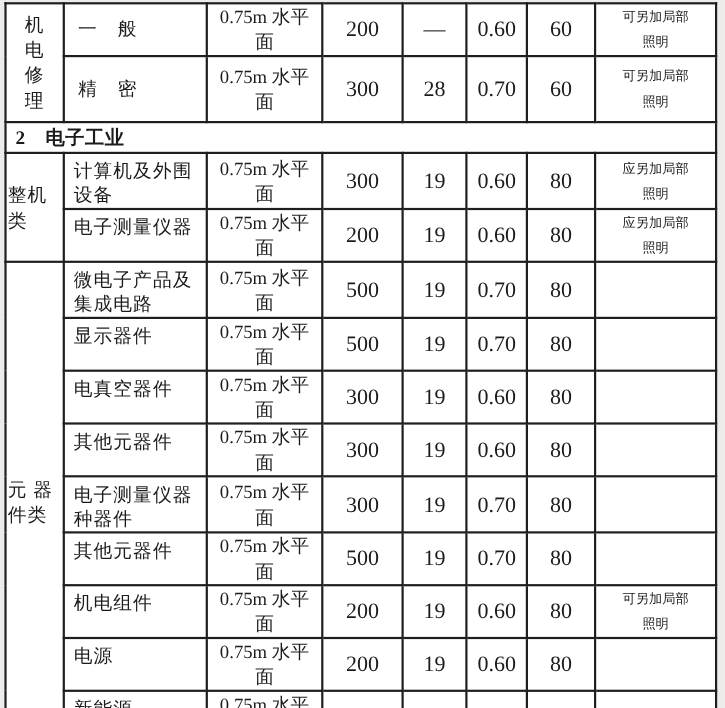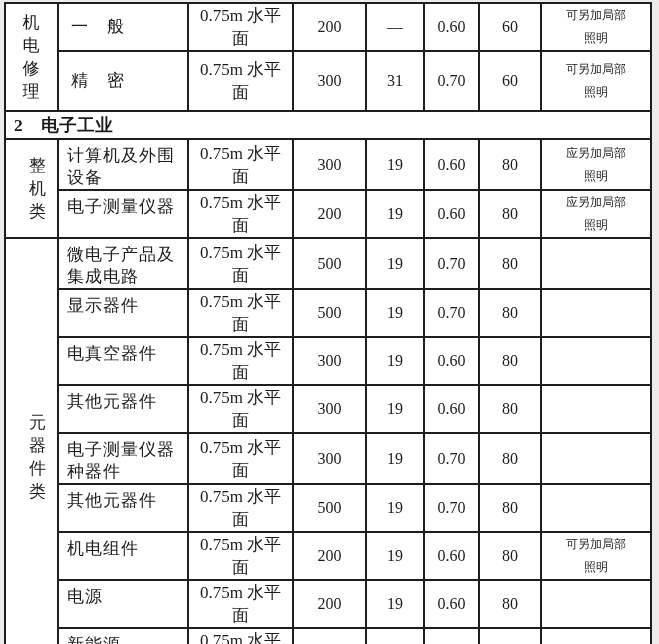--- a/index.html
+++ b/index.html
@@ -44,23 +44,23 @@
     vertical-align:middle;
     padding-top:0;
     padding-left:12px;
   }
   td.group{
     letter-spacing:1px;
     line-height:23px;
   }
   td.group.left{
     text-align:left;
-    padding-left:23px;
-  }
-  td.num{font-size:16px;}
+    padding-left:1px;
+  }
+  td.num{font-size:20px;}
   td.plane{font-size:17px;line-height:23px;margin-left:25px;}
   td.remark{font-size:12px;line-height:23px;}
   td.section{
     text-align:left;
     font-weight:bold;
     font-size:17.5px;
     padding:2px 0 2px 8px;
     letter-spacing:0.5px;
     white-space:pre-line;
   }
@@ -100,21 +100,21 @@
       <td class="num">0.60</td>
       <td class="num">60</td>
       <td class="remark">可另加局部
 照明</td>
     </tr>
     <tr class="h49">
       <td class="name mid">精　密</td>
       <td class="plane">0.75m 水平
 面</td>
       <td class="num">300</td>
-      <td class="num">31</td>
+      <td class="num">28</td>
       <td class="num">0.70</td>
       <td class="num">60</td>
       <td class="remark">可另加局部
 照明</td>
     </tr>
 
     <tr class="h30">
       <td class="section" colspan="8">2　电子工业</td>
     </tr>
 

